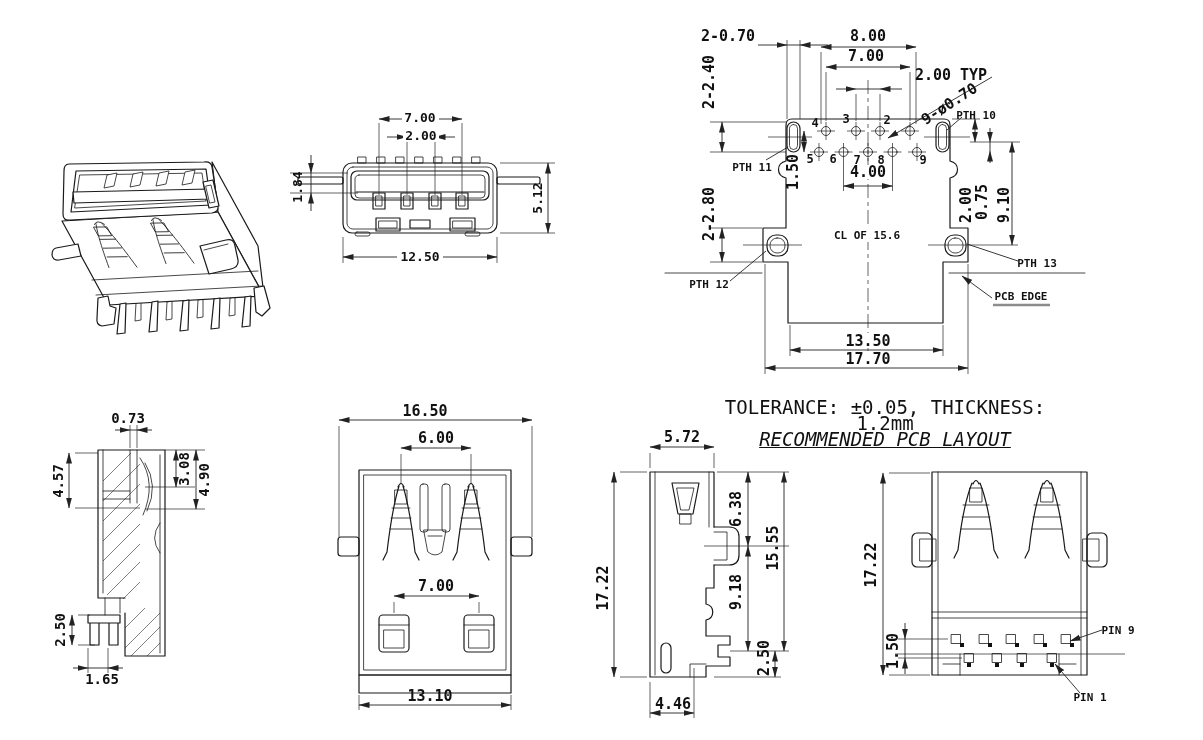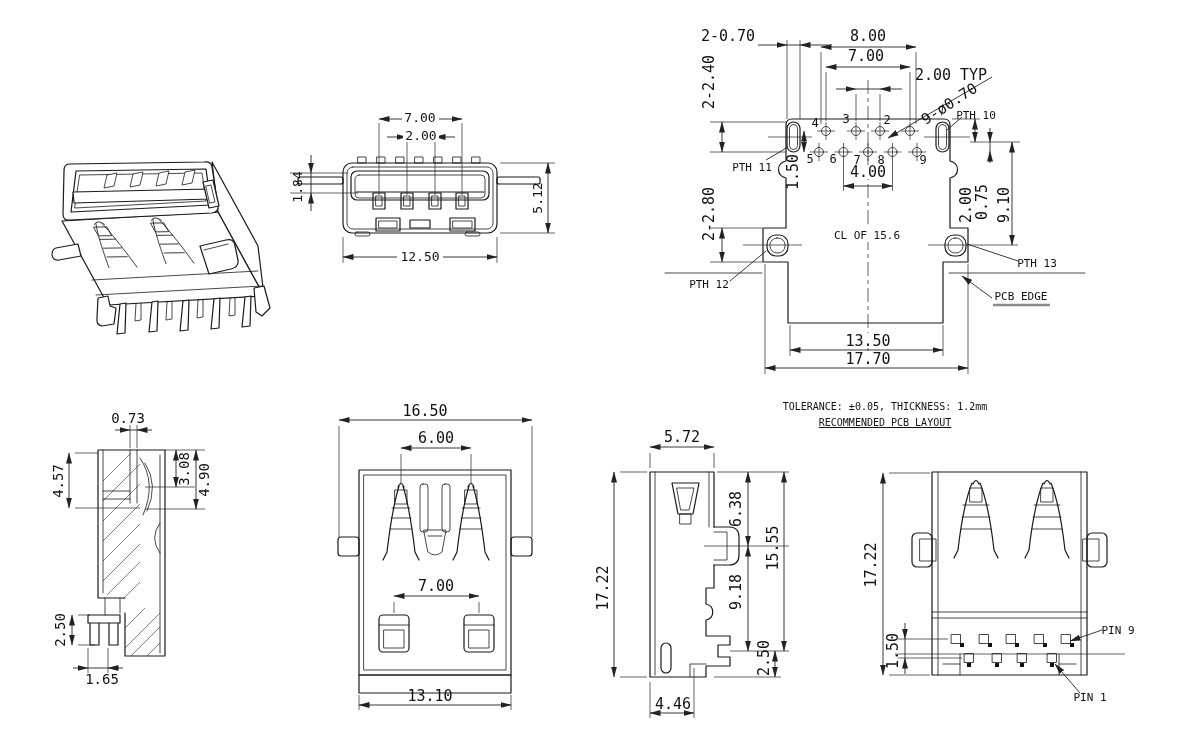--- a/index.html
+++ b/index.html
@@ -1,18 +1,18 @@
 <!DOCTYPE html>
 <html><head>
 <meta charset="utf-8">
 <style>
   html,body{margin:0;padding:0;background:#fff;}
   .canvas{position:relative;width:1203px;height:740px;background:#fff;overflow:hidden;
           font-family:"DejaVu Sans Mono",monospace;}
-  .view{position:absolute;}
+  .view{position:absolute;font-weight:bold;}
   .view svg{display:block;width:100%;height:100%;}
   
   .ol{fill:none;stroke:#1a1a1a;stroke-width:1.2;stroke-linejoin:round;stroke-linecap:round;}
   .olf{fill:#fff;stroke:#1a1a1a;stroke-width:1.2;stroke-linejoin:round;}
   .ol2{fill:none;stroke:#1a1a1a;stroke-width:0.8;stroke-linejoin:round;stroke-linecap:round;}
   .ol2f{fill:#fff;stroke:#1a1a1a;stroke-width:0.8;stroke-linejoin:round;}
   .dl{fill:none;stroke:#222;stroke-width:0.9;}
   .xl{fill:none;stroke:#222;stroke-width:0.7;}
   .cl{fill:none;stroke:#222;stroke-width:0.7;stroke-dasharray:14 4 4 4;}
   .hat{fill:none;stroke:#1a1a1a;stroke-width:0.55;}
@@ -20,22 +20,22 @@
   .gline{stroke:#8c8c8c;stroke-width:2.5;}
   
   text{fill:#111;}
   .d{font-family:"DejaVu Sans Mono",monospace;font-size:15px;text-anchor:middle;}
   .dm{font-family:"DejaVu Sans Mono",monospace;font-size:13px;text-anchor:middle;}
   .d4{font-family:"DejaVu Sans Mono",monospace;font-size:14px;text-anchor:middle;}
   .s{font-family:"DejaVu Sans Mono",monospace;font-size:11px;text-anchor:middle;}
   .n{font-family:"DejaVu Sans Mono",monospace;font-size:12px;text-anchor:middle;}
   .wb{fill:#fff;stroke:none;}
   .notes{position:absolute;left:718px;top:399px;width:334px;text-align:center;
-         font-size:10px;line-height:16px;color:#111;}
-  .notes .u{text-decoration:underline;}
+         font-size:19px;line-height:16px;color:#111;}
+  .notes .u{text-decoration:underline;font-style:italic;}
 </style>
 </head>
 <body>
 
 <div class="canvas">
 
   <div class="view" style="left:40px;top:130px;width:260px;height:230px">
     <svg viewBox="0 0 260 230">
 
       <path class="olf" d="M172,32 L178,82 L224,166 L218,116 Z"></path>

